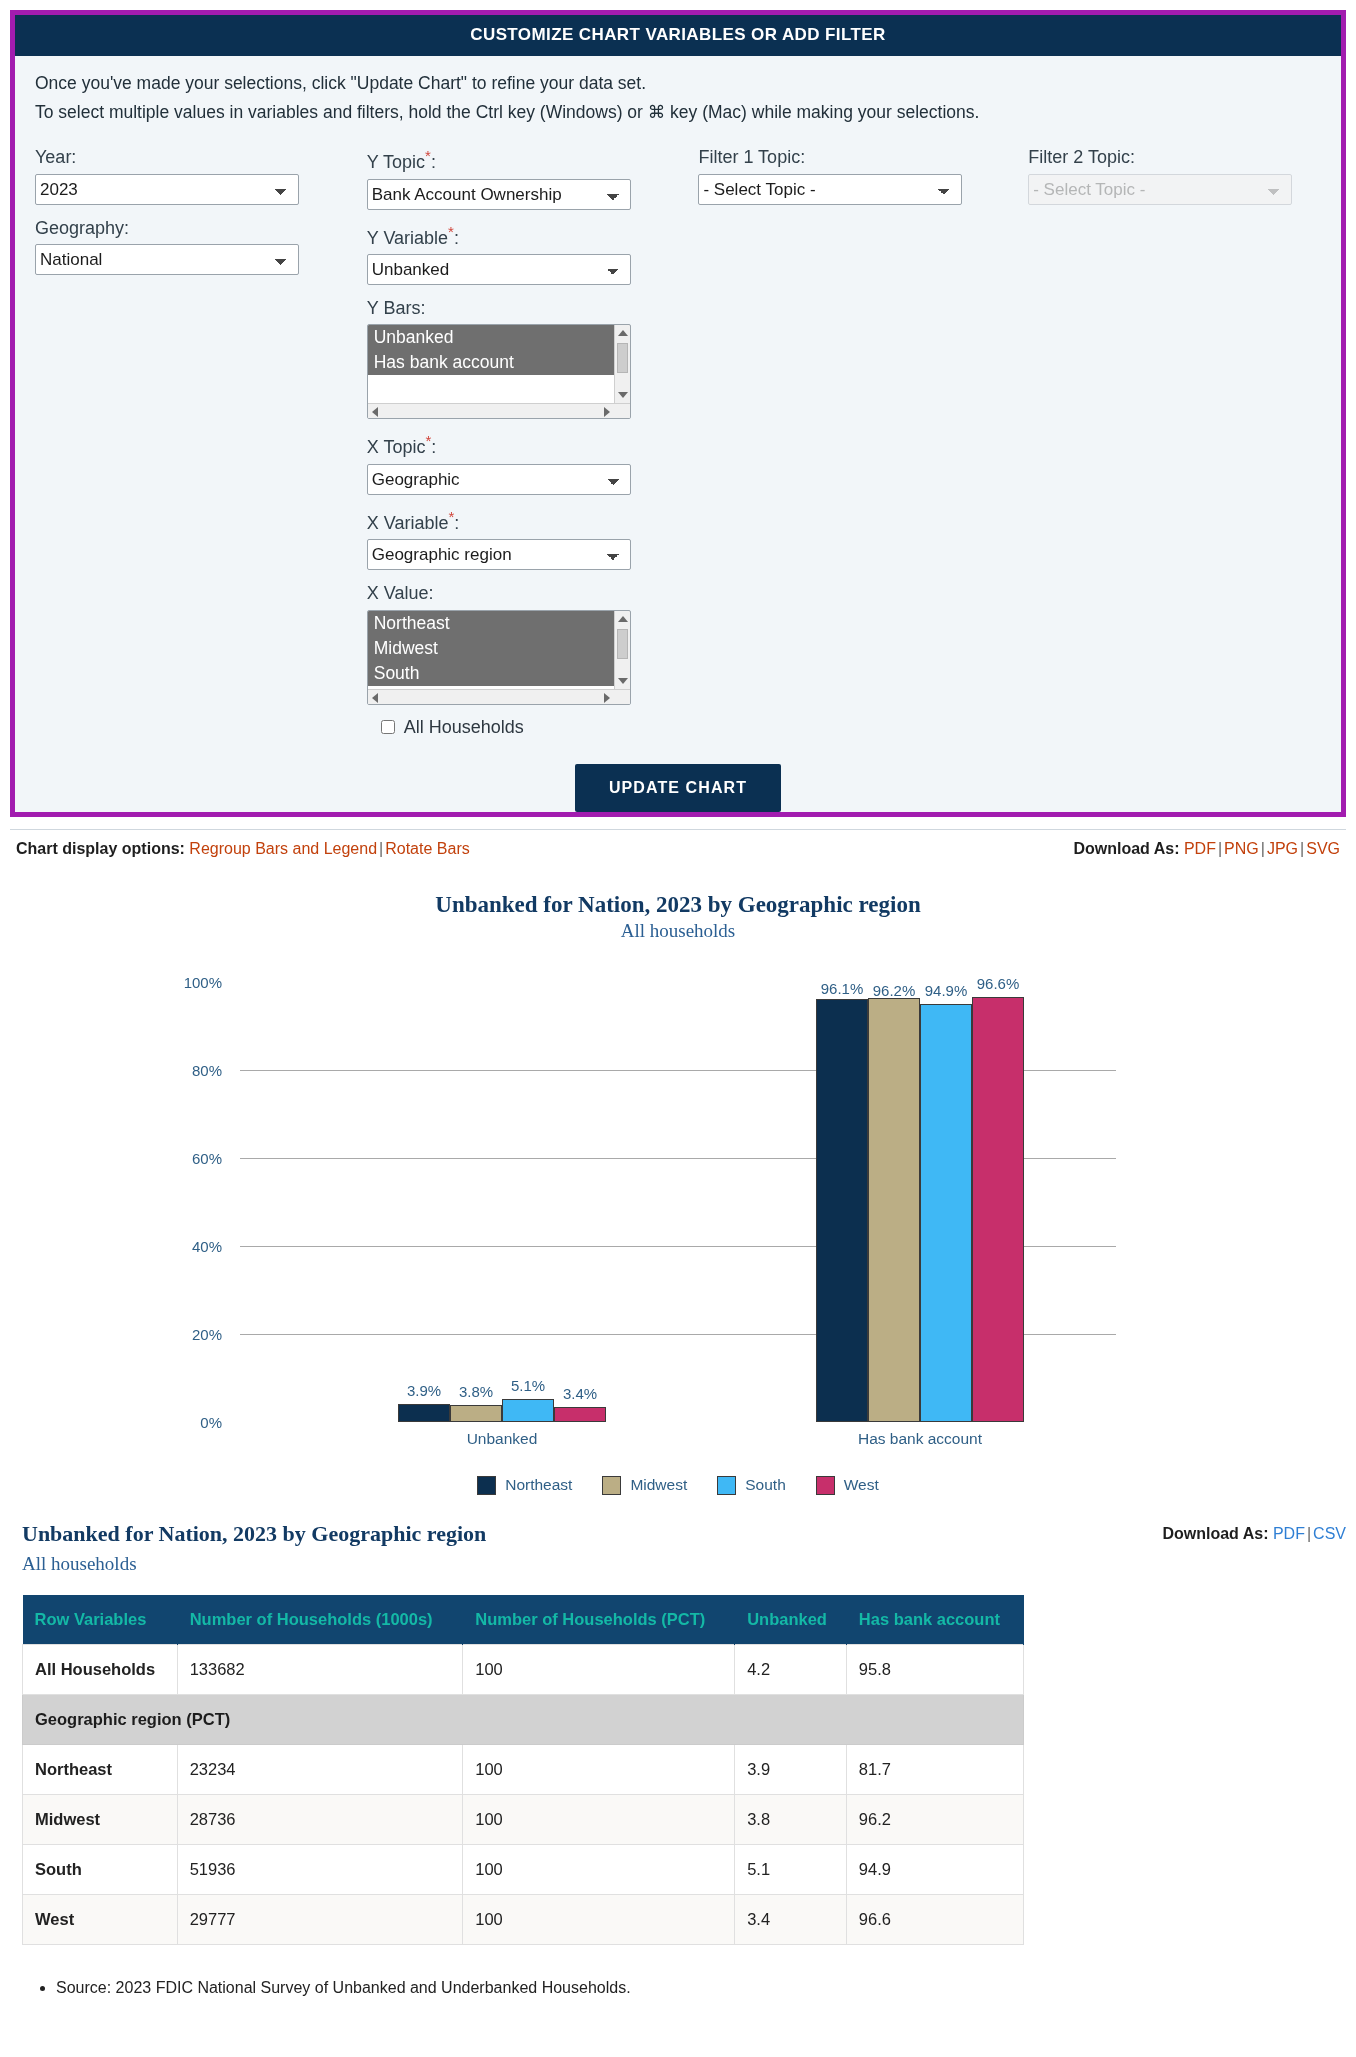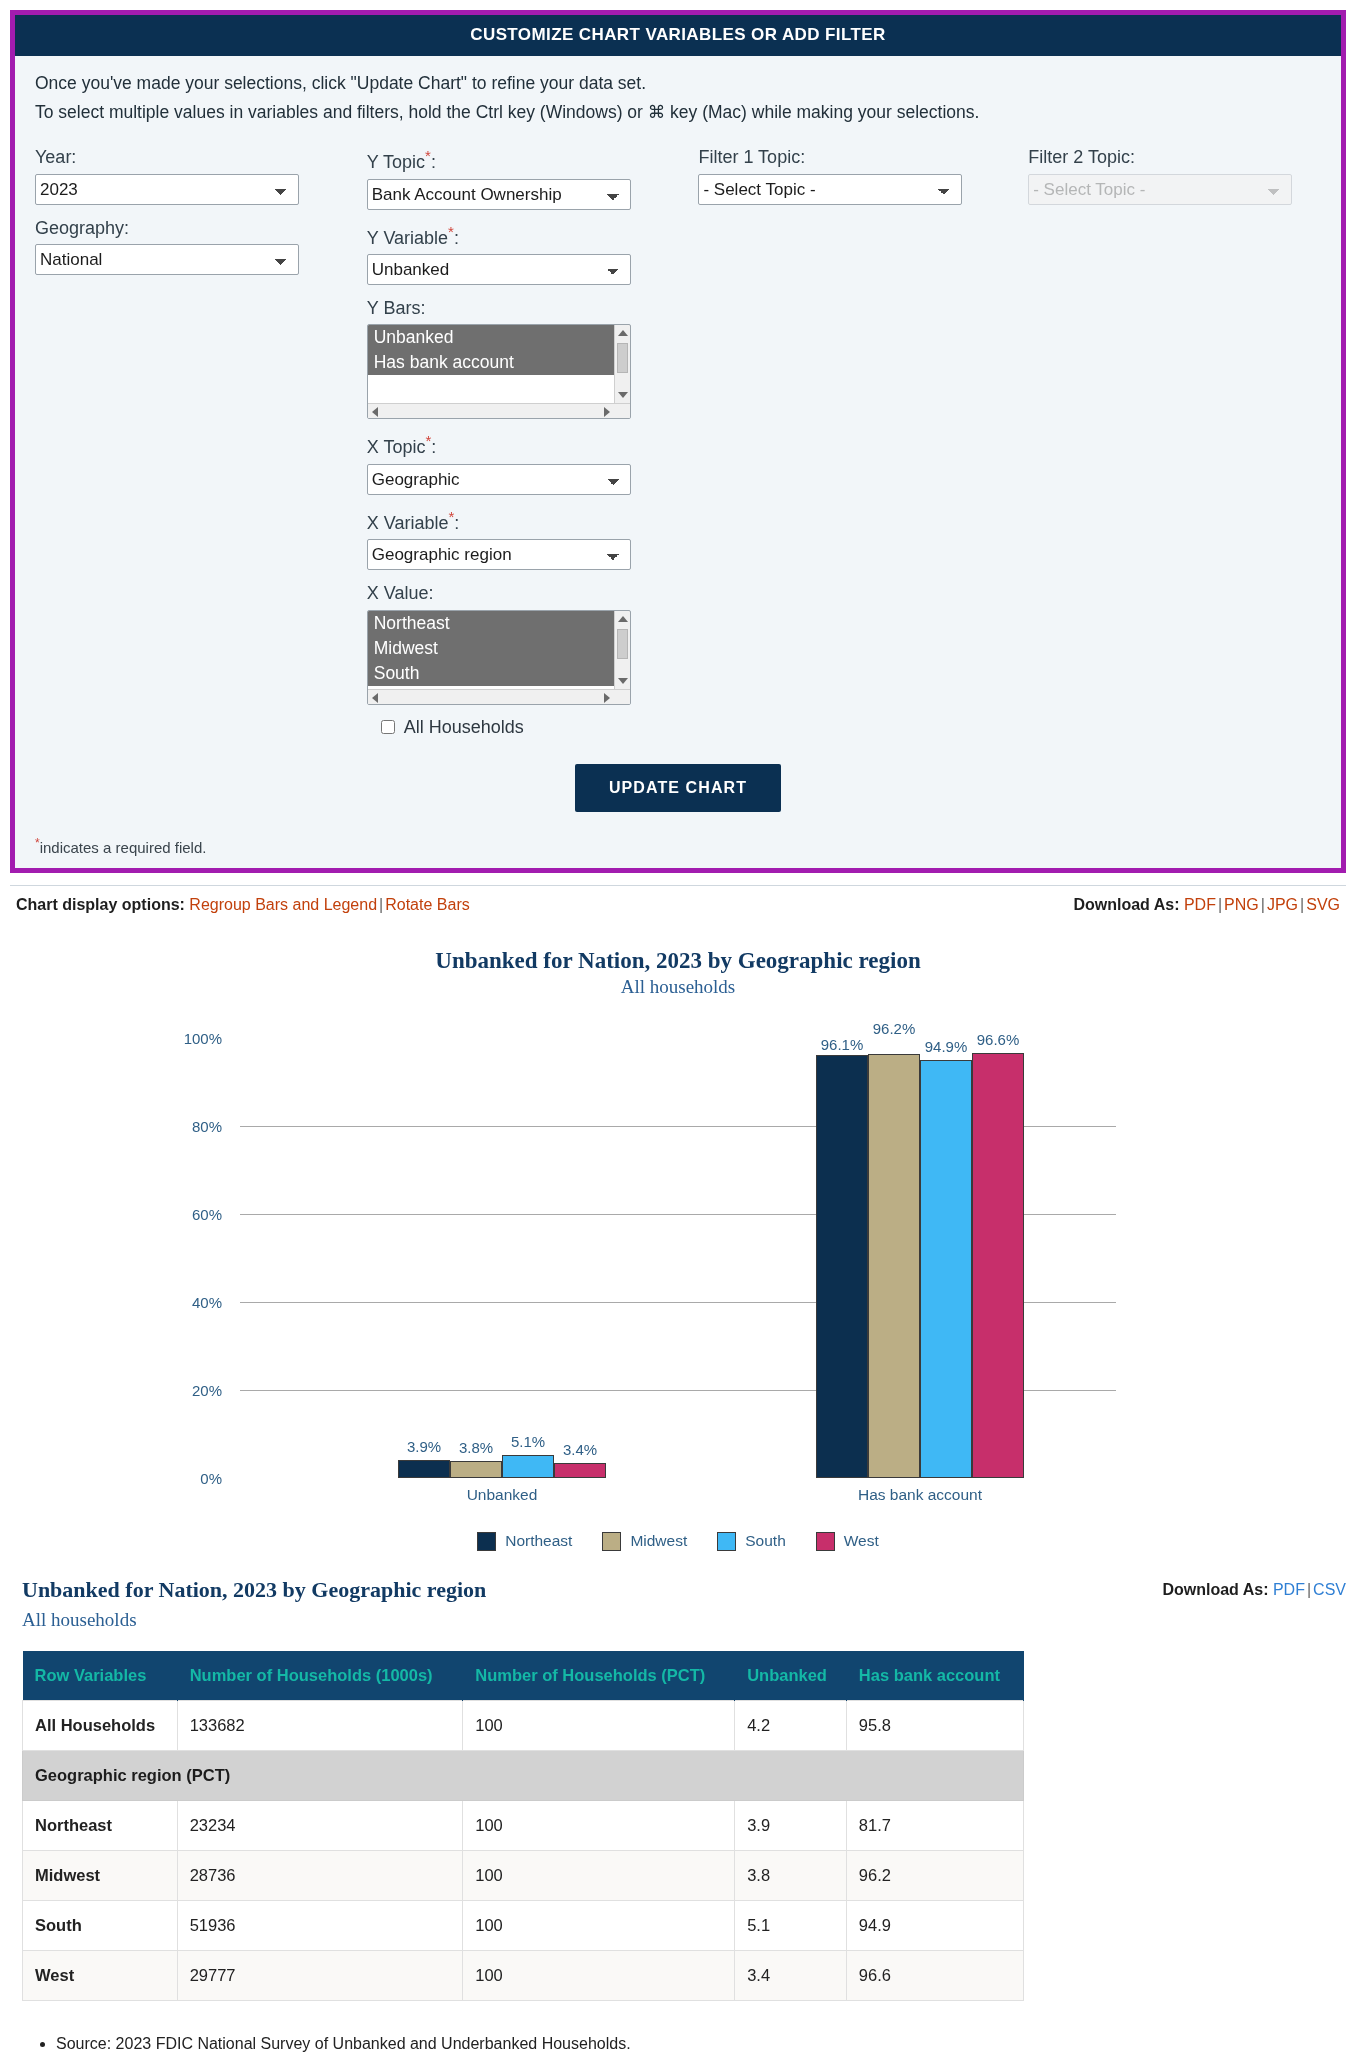--- a/index.html
+++ b/index.html
@@ -439,23 +439,20 @@
       <select class="sel" disabled="">
         <option>- Select Topic -</option>
       </select>
     </div>
   </div>
 
   <div class="btn-wrap">
     <button class="btn-update">UPDATE CHART</button>
   </div>
 
-  <div class="req-note">
-    <span class="req">*</span><span>indicates a required field.</span>
-  </div>
 </div>
 
 <div class="options-bar">
   <div>
     <b>Chart display options:</b>
     <a href="#">Regroup Bars and Legend</a><span class="sep">|</span><a href="#">Rotate Bars</a>
   </div>
   <div>
     <b>Download As:</b>
     <a href="#">PDF</a><span class="sep">|</span><a href="#">PNG</a><span class="sep">|</span><a href="#">JPG</a><span class="sep">|</span><a href="#">SVG</a>
@@ -482,21 +479,21 @@
       <div class="bar" title="Midwest Unbanked: 3.8%" style="left: 440px; width: 52px; height: 16.72px; bottom: 8px; background: rgb(187, 174, 133);"></div>
       <div class="bar-label" style="left: 466px; top: 423.28px;">3.8%</div>
       <div class="bar" title="South Unbanked: 5.1%" style="left: 492px; width: 52px; height: 22.44px; bottom: 8px; background: rgb(63, 184, 245);"></div>
       <div class="bar-label" style="left: 518px; top: 417.56px;">5.1%</div>
       <div class="bar" title="West Unbanked: 3.4%" style="left: 544px; width: 52px; height: 14.96px; bottom: 8px; background: rgb(199, 47, 107);"></div>
       <div class="bar-label" style="left: 570px; top: 425.04px;">3.4%</div>
       <div class="group-label" style="left: 492px; top: 470px;">Unbanked</div>
       <div class="bar" title="Northeast Has bank account: 96.1%" style="left: 806px; width: 52px; height: 422.84px; bottom: 8px; background: rgb(12, 47, 79);"></div>
       <div class="bar-label" style="left: 832px; top: 20px;">96.1%</div>
       <div class="bar" title="Midwest Has bank account: 96.2%" style="left: 858px; width: 52px; height: 423.28px; bottom: 8px; background: rgb(187, 174, 133);"></div>
-      <div class="bar-label" style="left: 884px; top: 4px;">96.2%</div>
+      <div class="bar-label" style="left: 884px; top: 22px;">96.2%</div>
       <div class="bar" title="South Has bank account: 94.9%" style="left: 910px; width: 52px; height: 417.56px; bottom: 8px; background: rgb(63, 184, 245);"></div>
       <div class="bar-label" style="left: 936px; top: 22.44px;">94.9%</div>
       <div class="bar" title="West Has bank account: 96.6%" style="left: 962px; width: 52px; height: 425.04px; bottom: 8px; background: rgb(199, 47, 107);"></div>
       <div class="bar-label" style="left: 988px; top: 14.96px;">96.6%</div>
       <div class="group-label" style="left: 910px; top: 470px;">Has bank account</div>
     </div>
 
   <div class="legend" id="legend">
       <div class="legend-item">
         <span class="legend-swatch" style="background: rgb(12, 47, 79);"></span>

